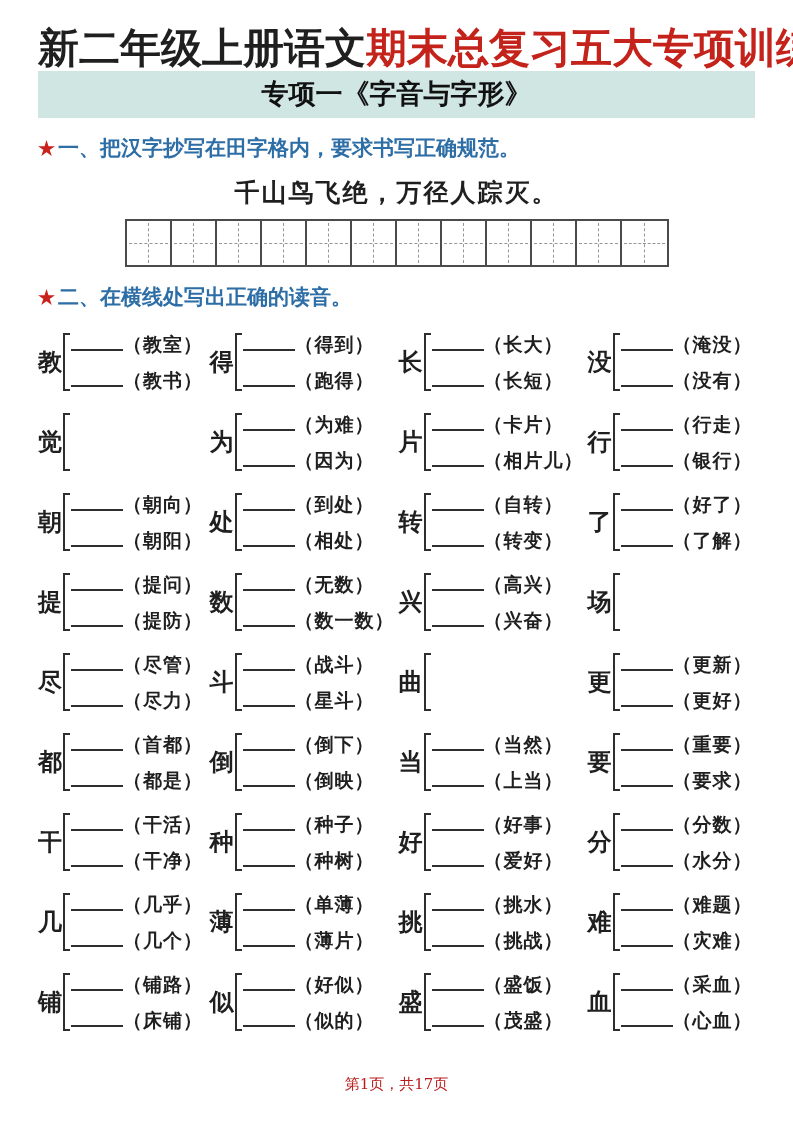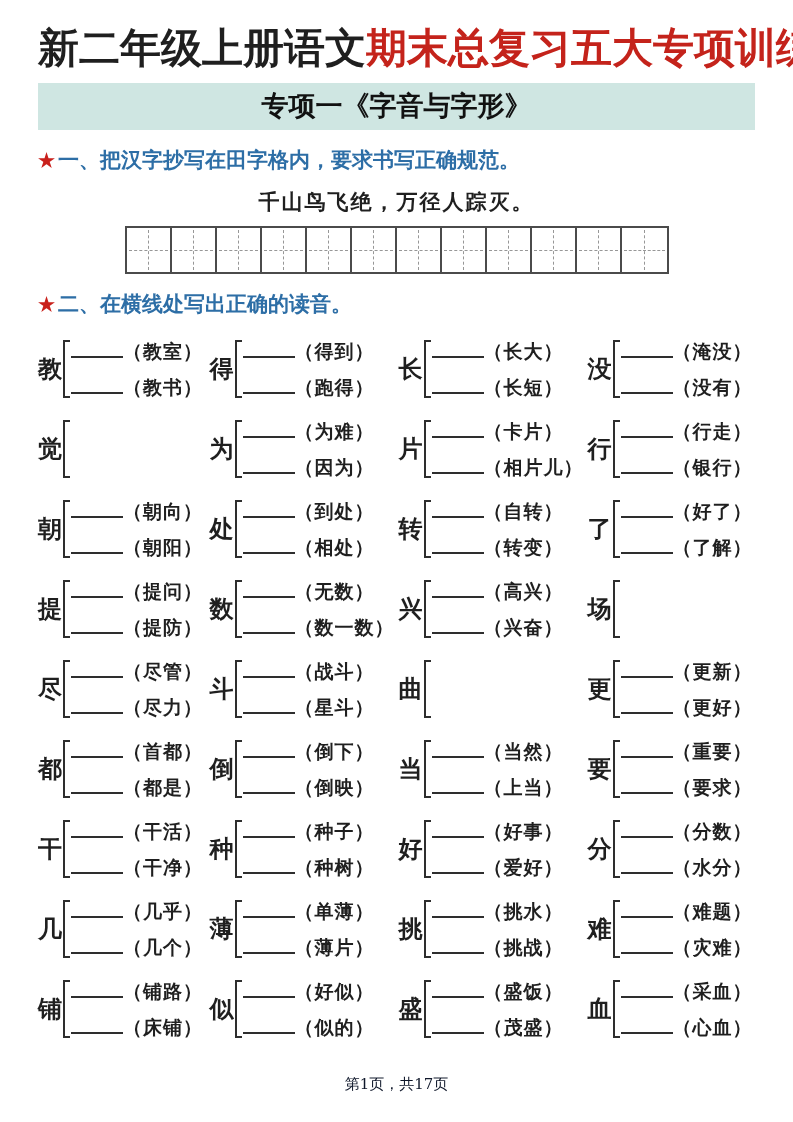--- a/index.html
+++ b/index.html
@@ -19,21 +19,21 @@
     font-size: 41px;
     font-weight: 900;
     letter-spacing: 0px;
     white-space: nowrap;
     line-height: 1.1;
   }
   .title .t-red { color: #c4231b; }
 
   
   .banner {
-    margin-top: 12px;
+    margin-top: 0;
     background: #cfe6e2;
     text-align: center;
     font-size: 27px;
     font-weight: 900;
     padding: 5px 0 6px 0;
     color: #111;
   }
 
   
   .sec-heading {
@@ -43,21 +43,21 @@
     color: #2d6ea6;
     display: flex;
     align-items: center;
   }
   .star { color: #c9211c; font-size: 19px; margin-right: 3px; font-weight: bold; }
 
   
   .sentence {
     margin-top: 14px;
     text-align: center;
-    font-size: 21px;
+    font-size: 25px;
     font-weight: 900;
     letter-spacing: 2px;
   }
 
   
   .tianzige {
     margin: 10px auto 0 auto;
     display: flex;
     width: max-content;
     border: 2px solid #4b4b4b;
@@ -127,21 +127,21 @@
     line-height: 36px;
   }
 
   
   .footer {
     position: absolute;
     left: 0; right: 0;
     bottom: 28px;
     text-align: center;
     font-size: 15px;
-    color: #0f172a;
+    color: #b91c1c;
   }
 </style>
 </head>
 <body>
 
 <div class="page">
 
   <h1 class="title">
     <span class="t-black">新二年级上册语文</span><span class="t-red">期末总复习五大专项训练</span>
   </h1>

